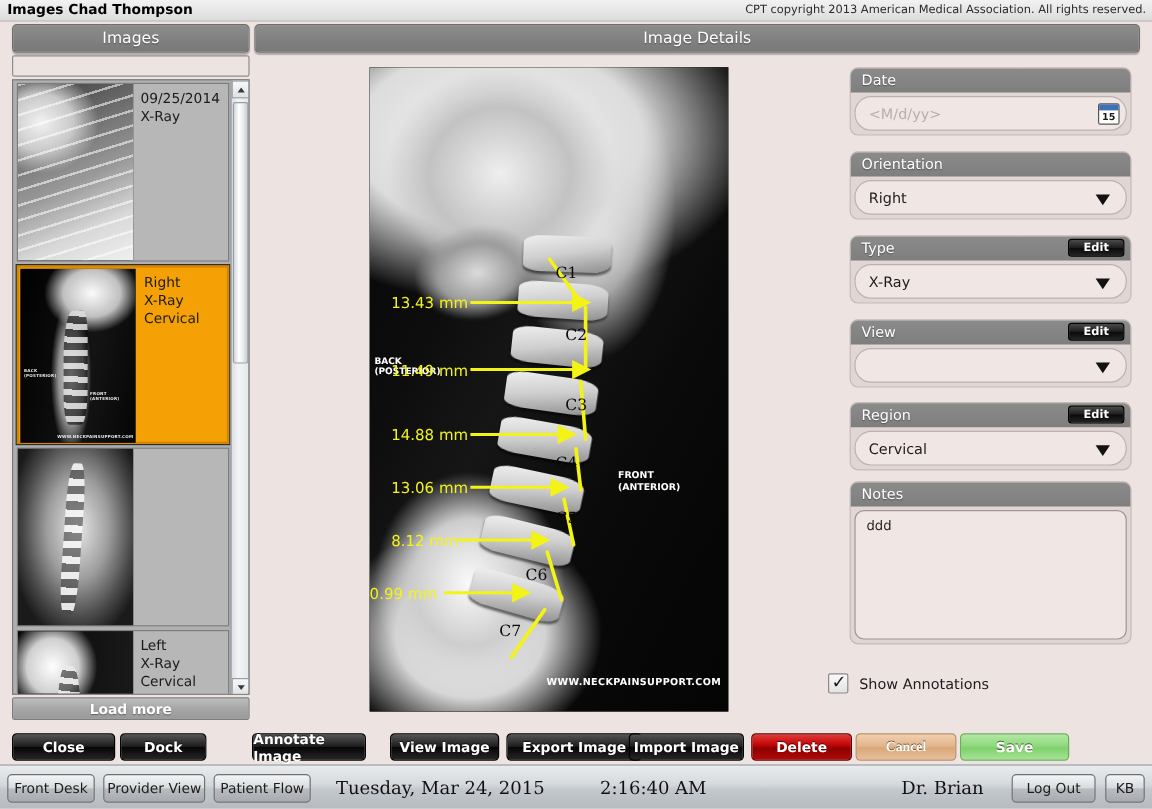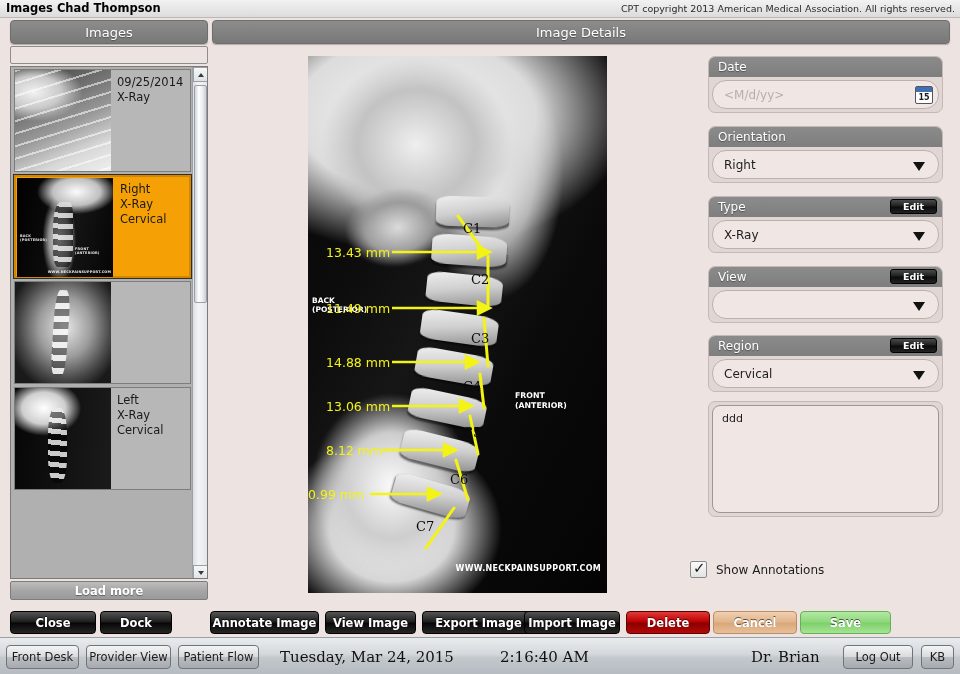--- a/index.html
+++ b/index.html
@@ -53,21 +53,21 @@
     border: 1px solid #7a7a7a;
     overflow: hidden;
   }
   .thumb-scroll {
     position: absolute; left: 0; top: 0; width: 182px; height: 513px;
     overflow: hidden;
   }
   .thumb-item {
     position: relative;
     margin: 2px 2px 3px 3px;
-    height: 103px;
+    height: 149px;
     background: #b7b7b7;
     border: 1px solid #7d7d7d;
     display: flex;
   }
   .thumb-item.selected {
     background: #f5a106;
     border: 2px solid #d38600;
     outline: 1px solid #2f2f2f;
   }
   .thumb-pic {
@@ -461,21 +461,21 @@
     <div class="meas-label" style="left:18px;  top:299px;">14.88 mm</div>
     <div class="meas-label" style="left:18px;  top:343px;">13.06 mm</div>
     <div class="meas-label" style="left:18px;  top:387px;">8.12 mm</div>
     <div class="meas-label" style="left:0px;   top:431px;">0.99 mm</div>
 
     <div class="vert-label" style="left:155px; top:165px;">C1</div>
     <div class="vert-label" style="left:163px; top:216px;">C2</div>
     <div class="vert-label" style="left:163px; top:275px;">C3</div>
     <div class="vert-label" style="left:155px; top:323px;">C4</div>
     <div class="vert-label" style="left:155px; top:369px;">C5</div>
-    <div class="vert-label" style="left:142px; top:416px;text-align:center;">C6</div>
+    <div class="vert-label" style="left:130px; top:416px;text-align:center;">C6</div>
     <div class="vert-label" style="left:108px; top:463px;">C7</div>
   </div>
 
   <div class="field-group" style="left:708px; top:56px;">
     <div class="fg-head">Date</div>
     <div class="fg-body">
       <span class="val ph">&lt;M/d/yy&gt;</span>
       <span class="cal-icon">15</span>
     </div>
   </div>
@@ -509,36 +509,37 @@
   <div class="field-group" style="left:708px; top:335px;">
     <div class="fg-head">Region<span class="edit-btn">Edit</span>
     </div>
     <div class="fg-body">
       <span class="val">Cervical</span>
       <span class="caret"></span>
     </div>
   </div>
 
   <div class="field-group" style="left:708px; top:401px;">
+    <div class="fg-head">Notes</div>
     <div class="notes-body">ddd</div>
   </div>
 
   <div class="chk-row">
     <span class="chk-box"></span>
     <span class="chk-label">Show Annotations</span>
   </div>
 
   <div class="act-btn" style="left:10px;  width:86px;">Close</div>
   <div class="act-btn" style="left:100px; width:72px;">Dock</div>
-  <div class="act-btn" style="left:210px; width:109px;">Annotate Image</div>
+  <div class="act-btn" style="left:210px; width:95px;">Annotate Image</div>
   <div class="act-btn" style="left:325px; width:91px;">View Image</div>
   <div class="act-btn" style="left:422px; width:113px;">Export Image</div>
   <div class="act-btn" style="left:524px; width:96px;">Import Image</div>
   <div class="act-btn red" style="left:626px; width:84px;text-align:right;">Delete</div>
-  <div class="act-btn tan" style="left:713px; width:84px;">Cancel</div>
+  <div class="act-btn tan" style="left:713px; width:84px;font-family:Liberation Serif, serif;">Cancel</div>
   <div class="act-btn green" style="left:800px; width:91px;">Save</div>
 
   <div class="statusbar">
     <div class="sb-btn" style="left:6px;  width:73px;">Front Desk</div>
     <div class="sb-btn" style="left:86px; width:85px;">Provider View</div>
     <div class="sb-btn" style="left:178px;width:81px;">Patient Flow</div>
     <div class="sb-text" style="left:280px;">Tuesday, Mar 24, 2015</div>
     <div class="sb-text" style="left:500px;">2:16:40 AM</div>
     <div class="sb-text" style="left:751px;">Dr. Brian</div>
     <div class="sb-btn" style="left:843px;width:70px;">Log Out</div>

